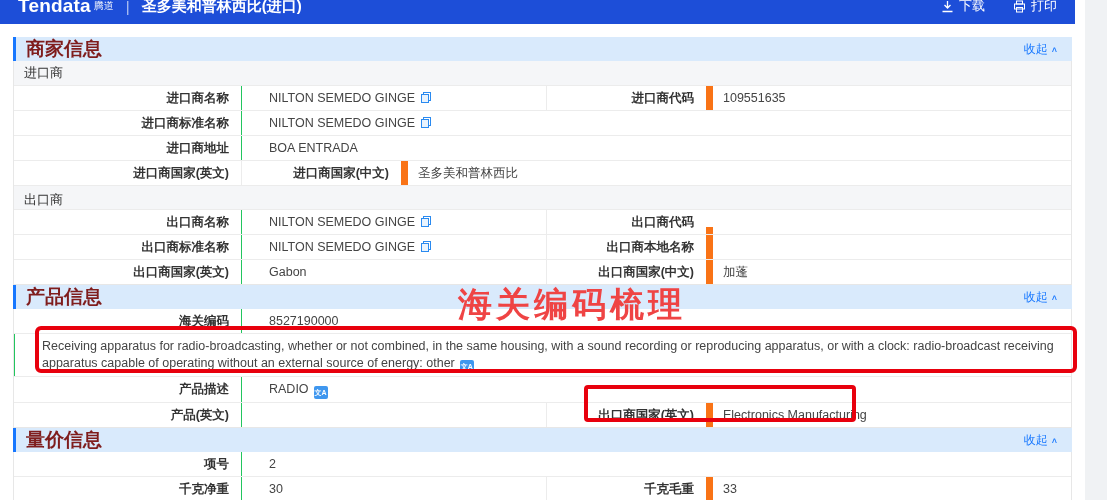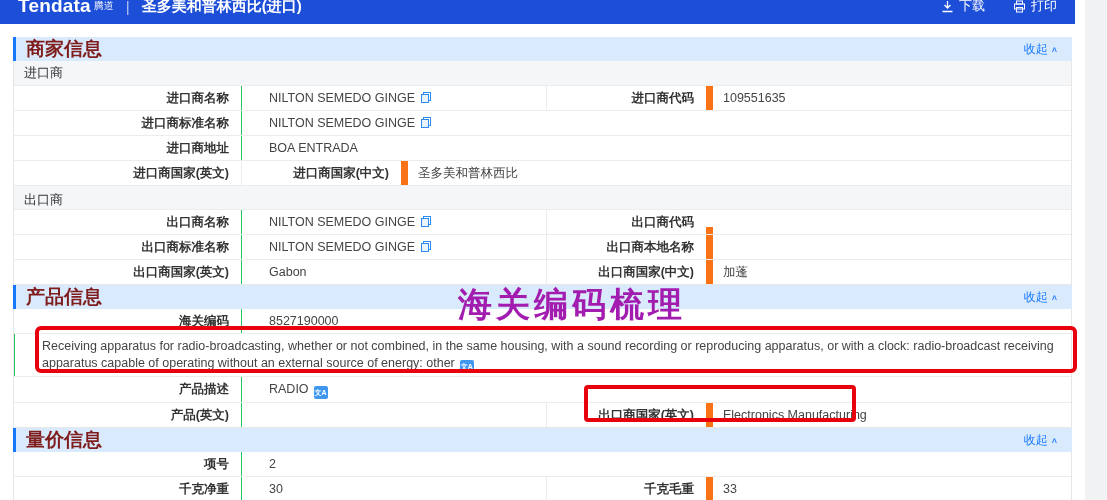--- a/index.html
+++ b/index.html
@@ -47,21 +47,21 @@
   .copy-ic::before { content:""; position:absolute; right:0; top:0; width:6px; height:7px;
     border:1px solid #2a8af0; background:#fff; }
   .copy-ic::after { content:""; position:absolute; left:0; bottom:0; width:6px; height:7px;
     border:1px solid #2a8af0; background:#eaf4fe; }
   .trans-ic { display:inline-block; width:14px; height:13px; margin-left:5px; background:#3f97ef;
     border-radius:2px; color:#fff; font-size:7px; line-height:13px; text-align:center;
     vertical-align:-2px; cursor:pointer; font-weight:700; }
 
   
   .ann-headline { position:absolute; left:458px; top:282px; font-size:34px; font-weight:700;
-    letter-spacing:4px; color:#a21caf; pointer-events:none; white-space:nowrap; }
+    letter-spacing:4px; color:#ef4444; pointer-events:none; white-space:nowrap; }
   .ann-box1 { position:absolute; left:35px; top:326px; width:1042px; height:47px;
     border:4px solid #e8000d; border-radius:6px; pointer-events:none; }
   .ann-box2 { position:absolute; left:584px; top:385px; width:272px; height:37px;
     border:4px solid #e8000d; border-radius:4px; pointer-events:none; }
 </style>
 </head>
 <body>
 
 <div class="stage">
 

